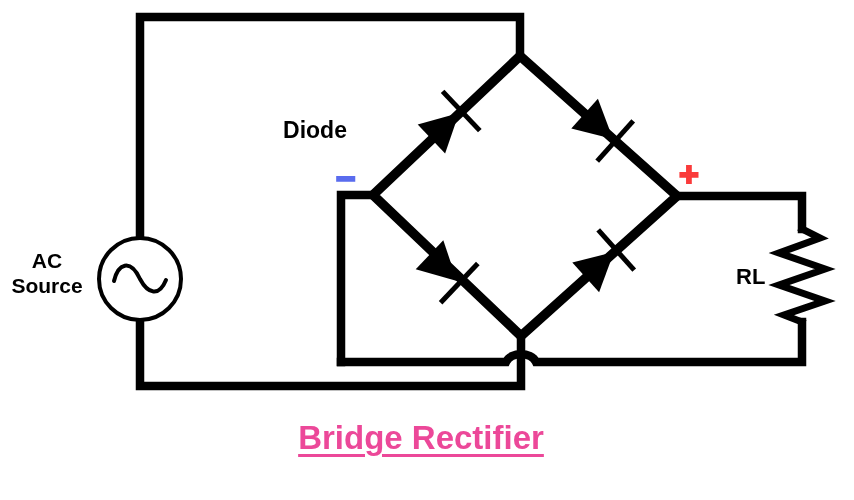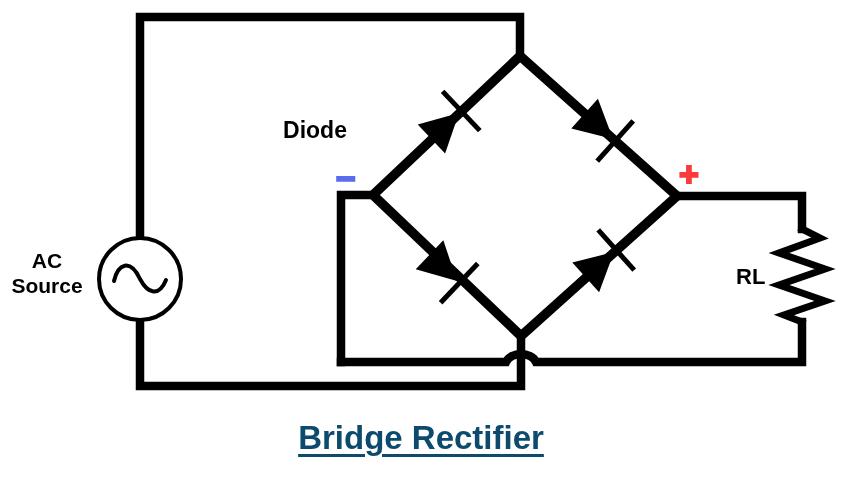--- a/index.html
+++ b/index.html
@@ -9,21 +9,21 @@
   .w{fill:none;stroke:currentColor;stroke-width:8.5;stroke-linecap:square;stroke-linejoin:miter;}
   .thick{stroke-width:9.5;}
   .res{fill:none;stroke:currentColor;stroke-width:7;stroke-linecap:square;stroke-linejoin:miter;}
   .src{fill:#ffffff;stroke:currentColor;stroke-width:4;}
   .sine{fill:none;stroke:currentColor;stroke-width:4;stroke-linecap:round;}
   .tri{fill:currentColor;stroke:none;}
   .bar{stroke:currentColor;stroke-width:5;stroke-linecap:butt;}
   text{font-family:"Liberation Sans","DejaVu Sans",sans-serif;font-weight:bold;fill:#000000;}
   text.term{fill:currentColor;stroke:currentColor;stroke-width:2;paint-order:stroke;}
   .title{position:absolute;top:419px;left:421px;transform:translateX(-50%);
-         font-size:33px;font-weight:bold;line-height:1.15;color:#0c4a6e;white-space:nowrap;
+         font-size:33px;font-weight:bold;line-height:1.15;color:#ec4899;white-space:nowrap;
          text-decoration:underline;text-decoration-thickness:3px;text-underline-offset:5px;}
 </style>
 </head>
 <body>
 
 <div class="stage">
   <svg width="854" height="500" viewBox="0 0 854 500">
 
     <g color="#000000">
 

